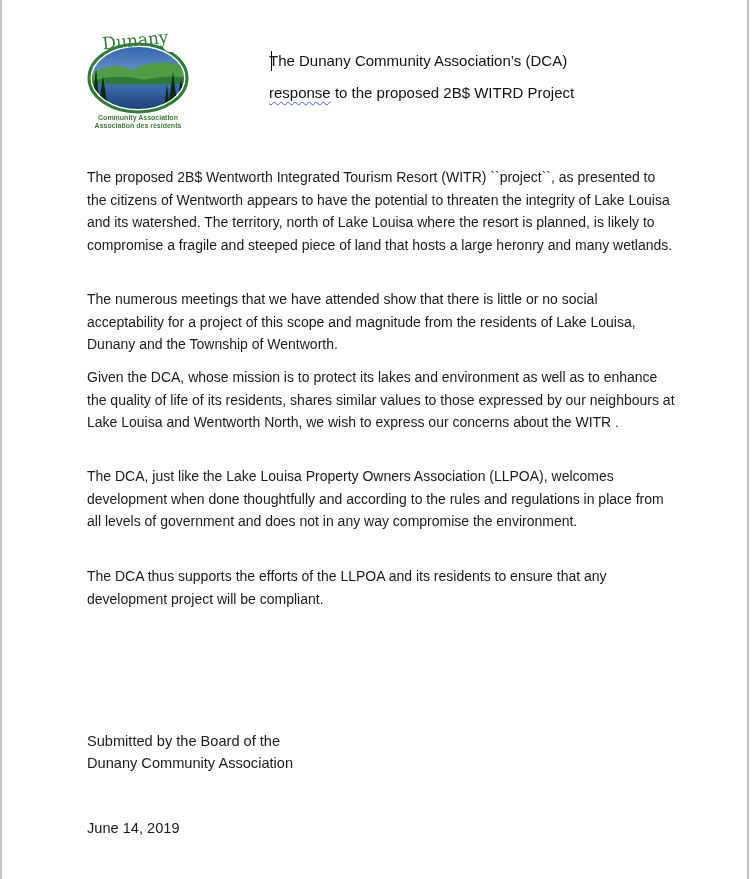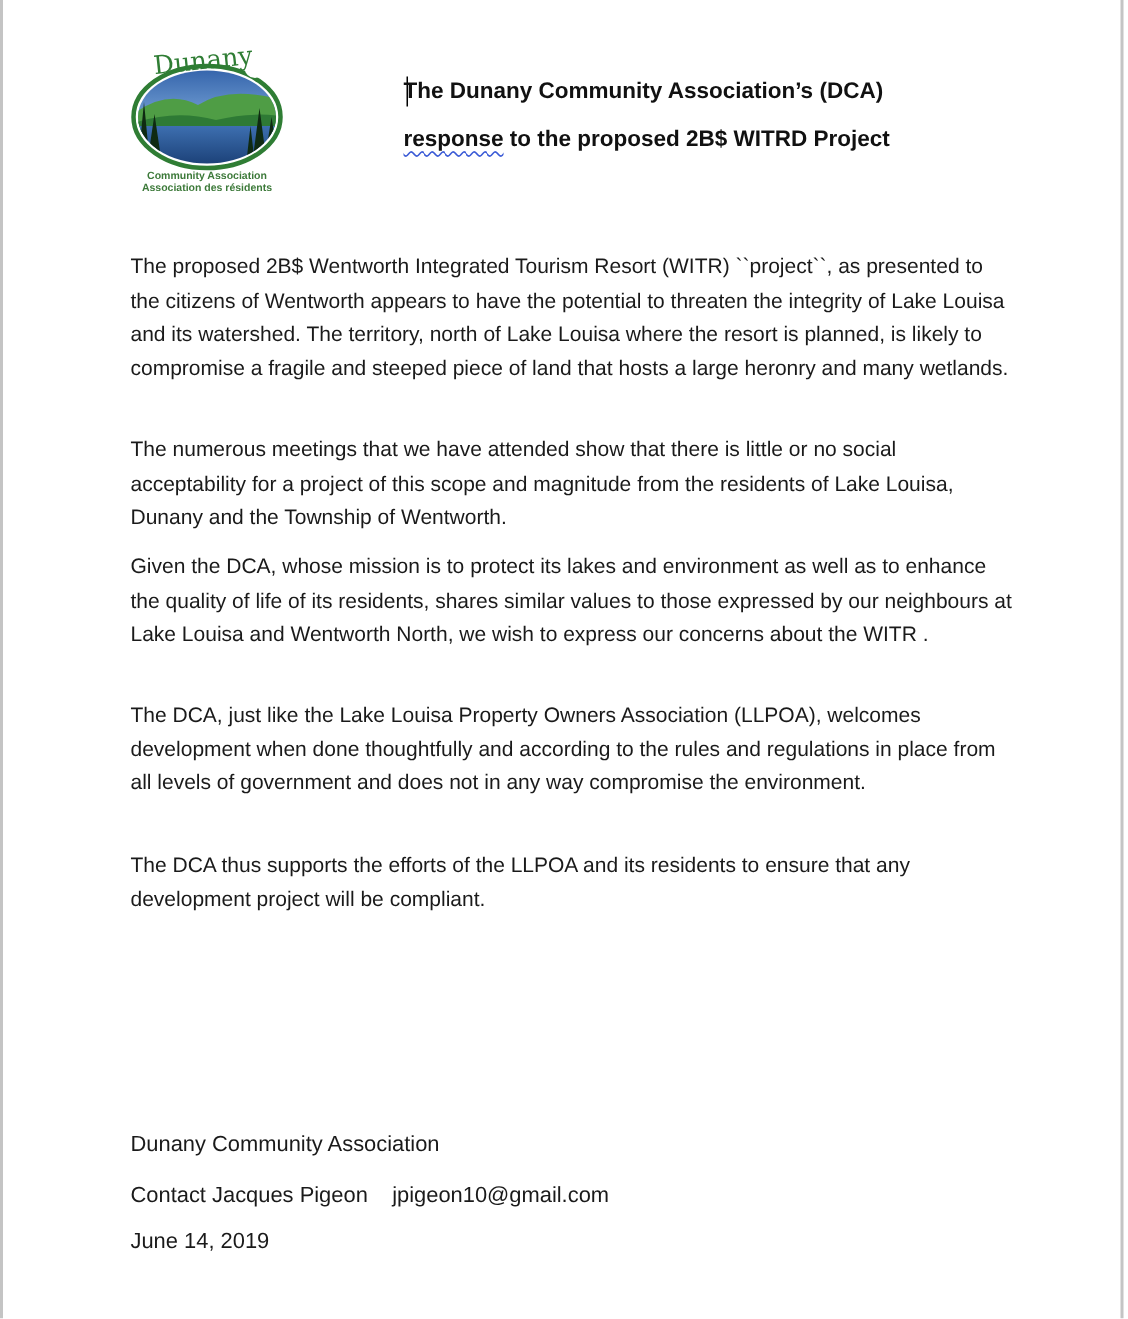--- a/index.html
+++ b/index.html
@@ -56,21 +56,21 @@
       font-weight: bold;
       color: #3d7a3a;
       line-height: 8px;
     }
     .logo-caption.l1 { top: 86px; }
     .logo-caption.l2 { top: 94px; }
     .title {
       position: absolute;
       left: 269px;
       font-size: 15px;
-      font-weight: bold;
+      font-weight: normal;
       color: #111;
       white-space: nowrap;
     }
     .title.t1 { top: 52px; }
     .title.t2 { top: 84px; }
     .cursor {
       position: absolute;
       left: 271px;
       top: 51px;
       width: 1px;
@@ -163,16 +163,16 @@
   <div class="body-text p3">
       <p>Given the DCA, whose mission is to protect its lakes and environment as well as to enhance the quality of life of its residents, shares similar values to  those expressed by our neighbours at Lake Louisa and Wentworth North, we wish to express our concerns about the WITR .</p>
     </div>
   <div class="body-text p5">
       <p>The DCA thus supports the efforts of the LLPOA and its residents to ensure that any development project will be compliant.</p>
     </div>
   <div class="body-text p4">
       <p>The DCA, just like the Lake Louisa Property Owners Association (LLPOA), welcomes development when done thoughtfully and according to the rules and regulations in place from all levels of government and does not in any way compromise the environment.</p>
     </div>
 
+  <div class="sig s1">Submitted by the Board of the</div>
   <div class="sig s2">Dunany Community Association</div>
-  <div class="sig s3">Contact Jacques Pigeon    jpigeon10@gmail.com</div>
   <div class="sig s4">June 14, 2019</div>
 </div>
 
 </body></html>

